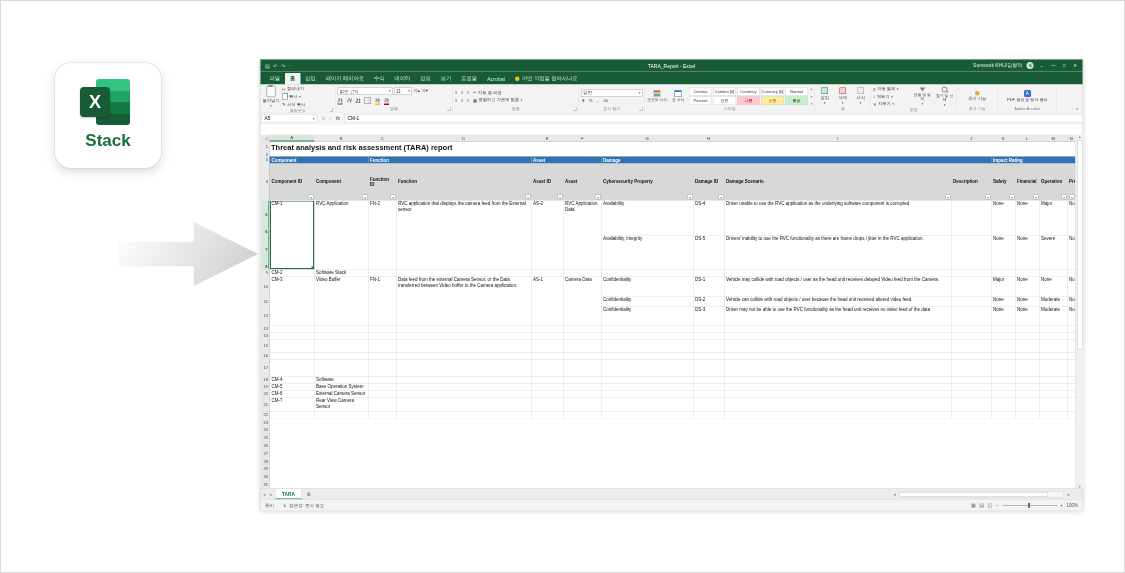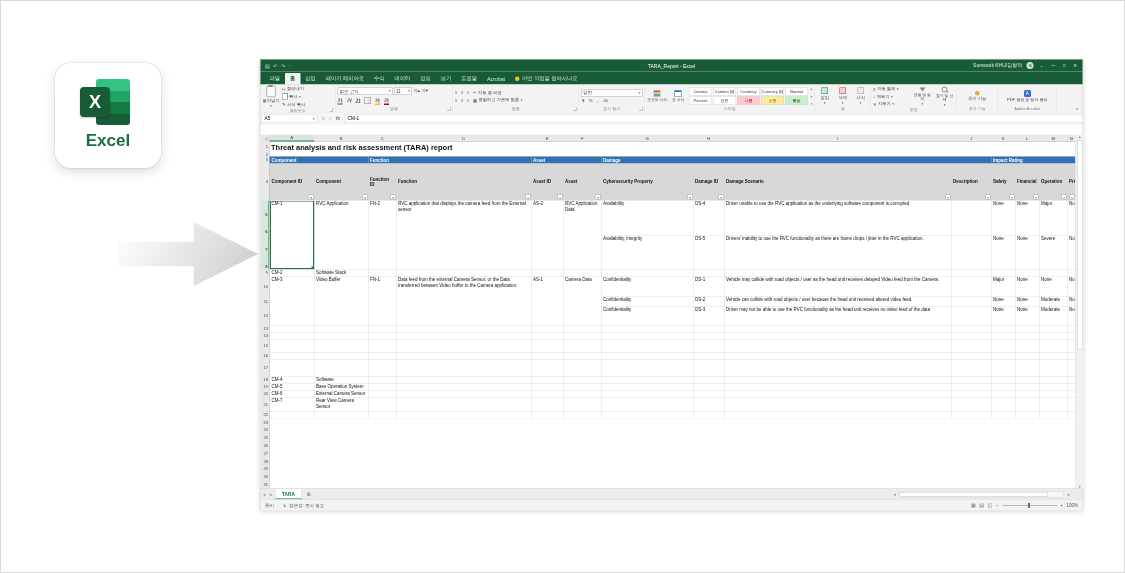--- a/index.html
+++ b/index.html
@@ -151,21 +151,21 @@
   <div class="badge-card">
     <div class="xl-logo">
       <div class="xl-back">
         <div style="background: rgb(51, 196, 129);"></div>
         <div style="background: rgb(33, 163, 102);"></div>
         <div style="background: rgb(16, 124, 65);"></div>
         <div style="background: rgb(24, 92, 55);"></div>
       </div>
       <div class="xl-front">X</div>
     </div>
-    <div class="badge-label">Excel</div>
+    <div class="badge-label">Stack</div>
   </div>
 
   <div class="big-arrow"></div>
 
   <div class="window">
 
     <div class="titlebar">
       <div class="qat">
         <span>▤</span>
         <span>↶</span>

